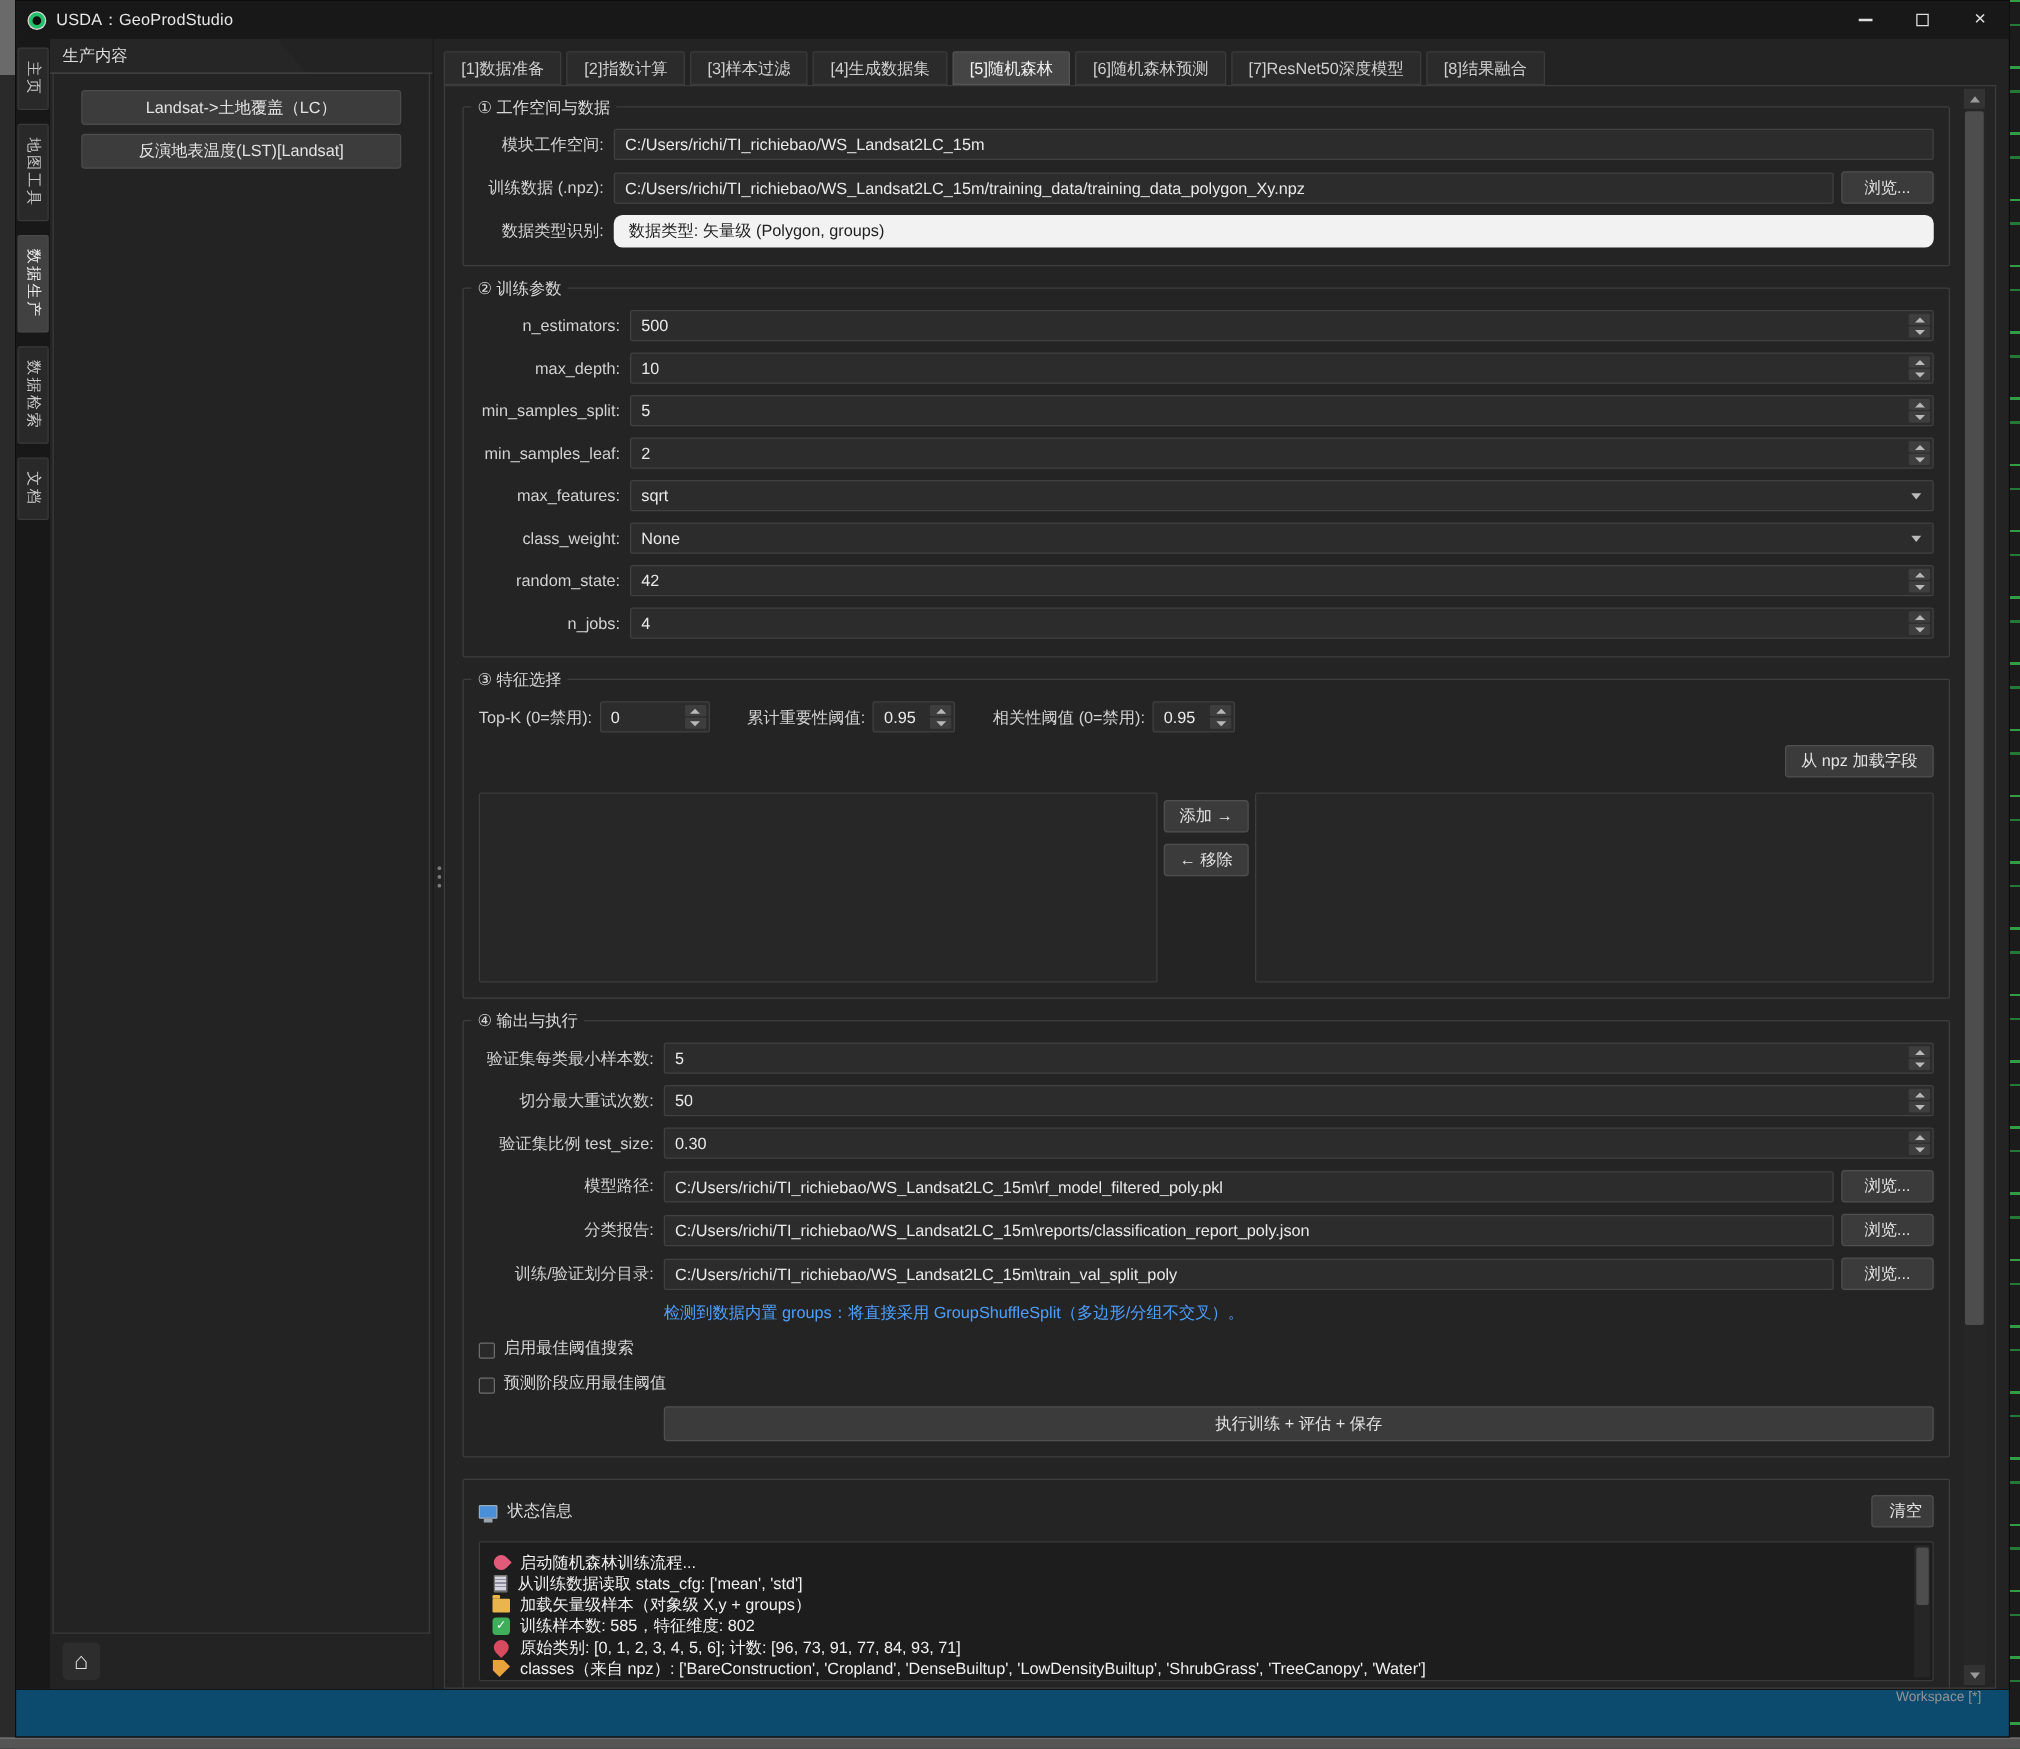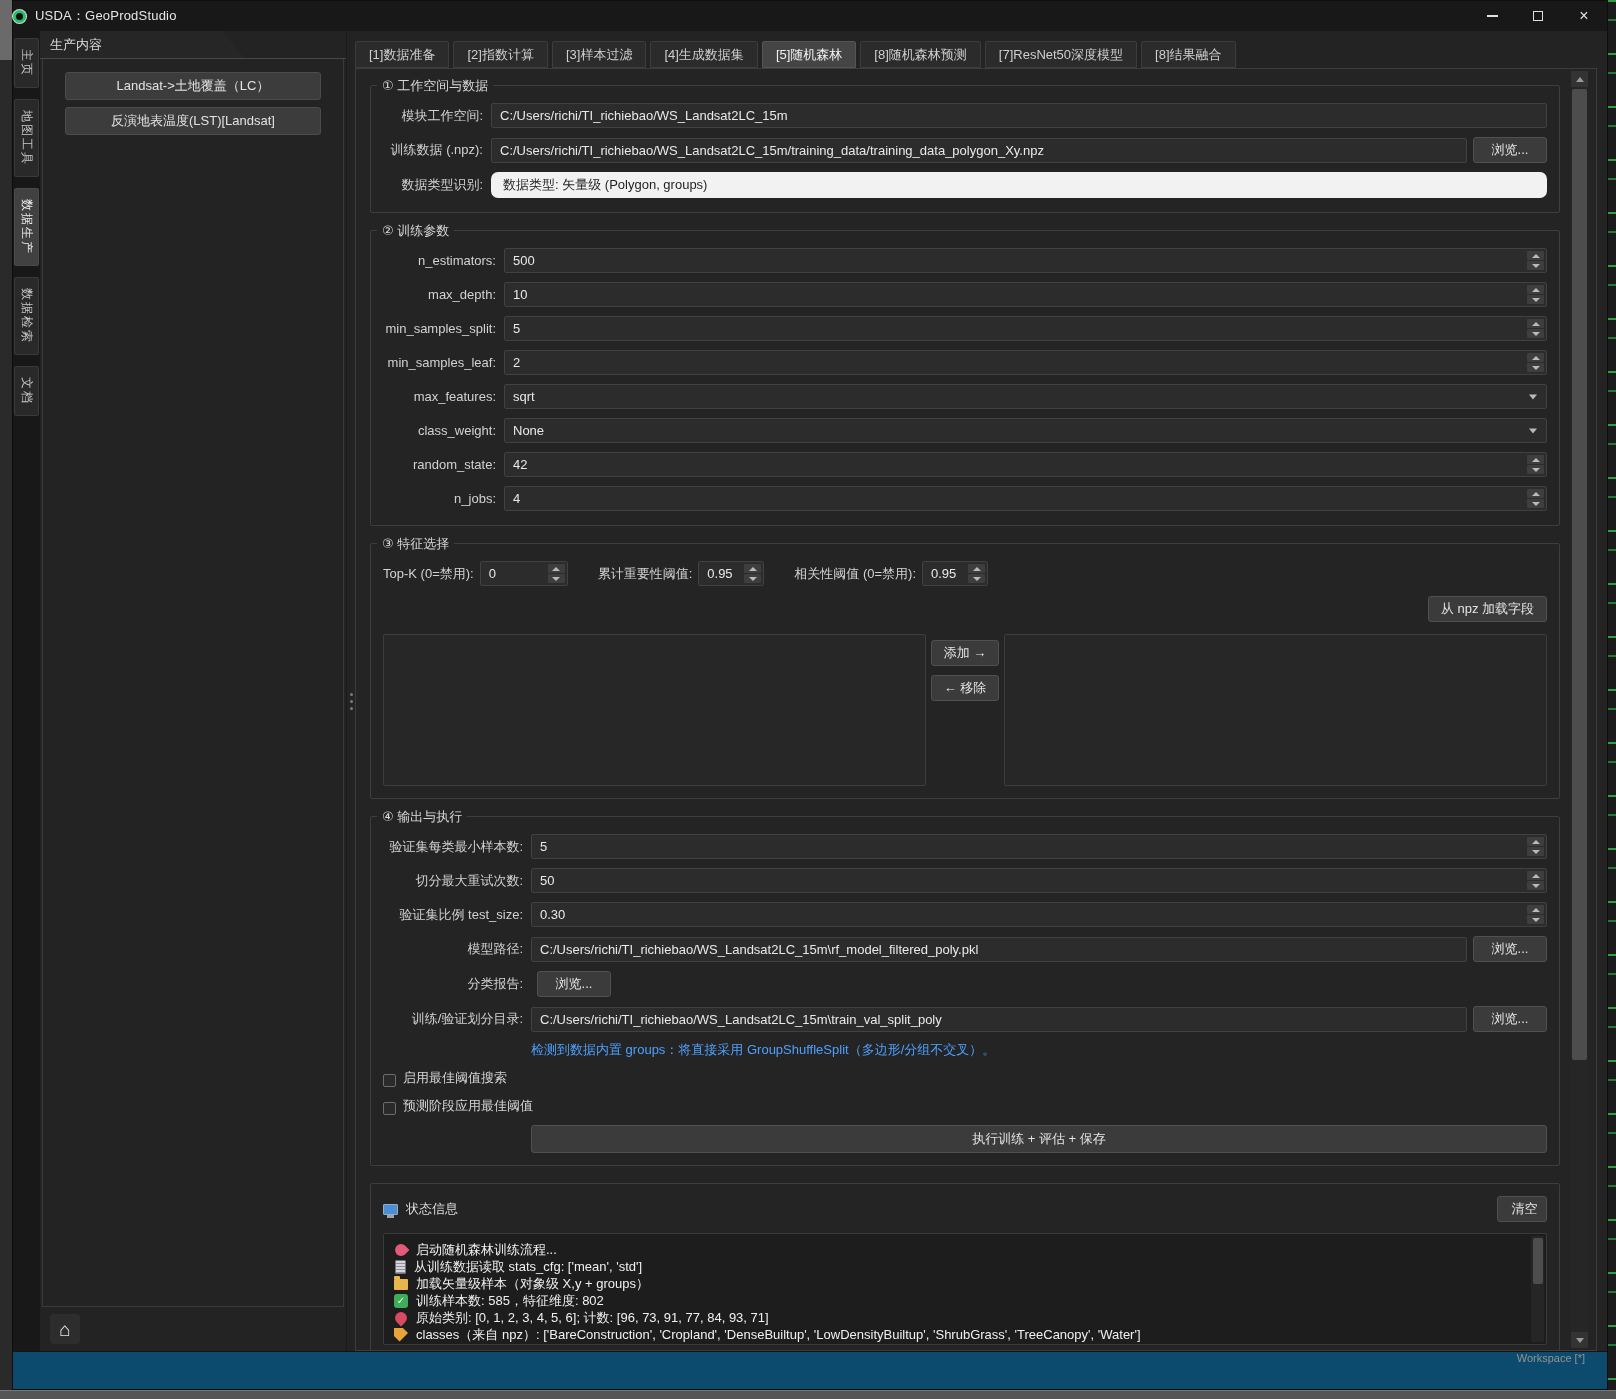--- a/index.html
+++ b/index.html
@@ -10,21 +10,21 @@
   
   .bg-strip-left { position:absolute; left:0; top:0; width:12px; height:100%; background:linear-gradient(180deg,#6a6a6a 0 60px,#2a2a2a 60px 100%); }
   .bg-strip-right { position:absolute; right:0; top:0; width:9px; height:100%; background:#1b1b1b;
     background-image:repeating-linear-gradient(180deg,#2f9e44 0 2px,transparent 2px 19px, #227a36 19px 21px, transparent 21px 53px); }
   .bg-strip-bottom { position:absolute; left:0; bottom:0; width:100%; height:9px; background:#555; border-top:1px solid #777; }
   .bg-fragment { position:absolute; right:10px; bottom:12px; color:#bbb; font-size:12px; }
 
   
   .app { position:absolute; left:12px; top:0; width:1596px; height:1390px; background:#232323; border:1px solid #0d0d0d; display:flex; flex-direction:column; }
 
-  .titlebar { height:30px; background:#181818; display:flex; align-items:center; flex:0 0 auto; }
+  .titlebar { height:30px; background:#181818; display:flex; align-items:center; padding-left:10px; flex:0 0 auto; }
   .logo { width:13px; height:13px; border-radius:50%; border:3px solid #22c06a; background:#0e0e0e; box-shadow:0 0 0 1px #d9d9d9; margin-right:9px; }
   .title { color:#e6e6e6; font-size:13px; letter-spacing:.2px; }
   .win-controls { margin-left:auto; display:flex; height:100%; }
   .win-btn { width:46px; height:100%; display:flex; align-items:center; justify-content:center; color:#e0e0e0; }
   .glyph-min { width:11px; height:1.5px; background:#e0e0e0; }
   .glyph-max { width:10px; height:10px; border:1.5px solid #e0e0e0; }
   .glyph-close { font-size:16px; line-height:1; }
 
   .body { flex:1; display:flex; min-height:0; position:relative; }
 
@@ -186,21 +186,21 @@
           <span></span>
         </div>
 
       <div class="main">
         <div class="tab-bar">
           <div class="tab">[1]数据准备</div>
           <div class="tab">[2]指数计算</div>
           <div class="tab">[3]样本过滤</div>
           <div class="tab">[4]生成数据集</div>
           <div class="tab active">[5]随机森林</div>
-          <div class="tab">[8]随机森林预测</div>
+          <div class="tab">[6]随机森林预测</div>
           <div class="tab">[7]ResNet50深度模型</div>
           <div class="tab">[8]结果融合</div>
         </div>
 
         <div class="content-pane">
 
           <div class="group w1">
             <span class="group-title">① 工作空间与数据</span>
             <div class="row">
               <div class="label">模块工作空间:</div>
@@ -378,20 +378,23 @@
             </div>
             <div class="row">
               <div class="label">模型路径:</div>
               <div class="field plain">
                 <span class="value">C:/Users/richi/TI_richiebao/WS_Landsat2LC_15m\rf_model_filtered_poly.pkl</span>
               </div>
               <div class="btn browse">浏览...</div>
             </div>
             <div class="row">
               <div class="label">分类报告:</div>
+              <div class="field plain">
+                <span class="value">C:/Users/richi/TI_richiebao/WS_Landsat2LC_15m\reports/classification_report_poly.json</span>
+              </div>
               <div class="btn browse">浏览...</div>
             </div>
             <div class="row">
               <div class="label">训练/验证划分目录:</div>
               <div class="field plain">
                 <span class="value">C:/Users/richi/TI_richiebao/WS_Landsat2LC_15m\train_val_split_poly</span>
               </div>
               <div class="btn browse">浏览...</div>
             </div>
 

